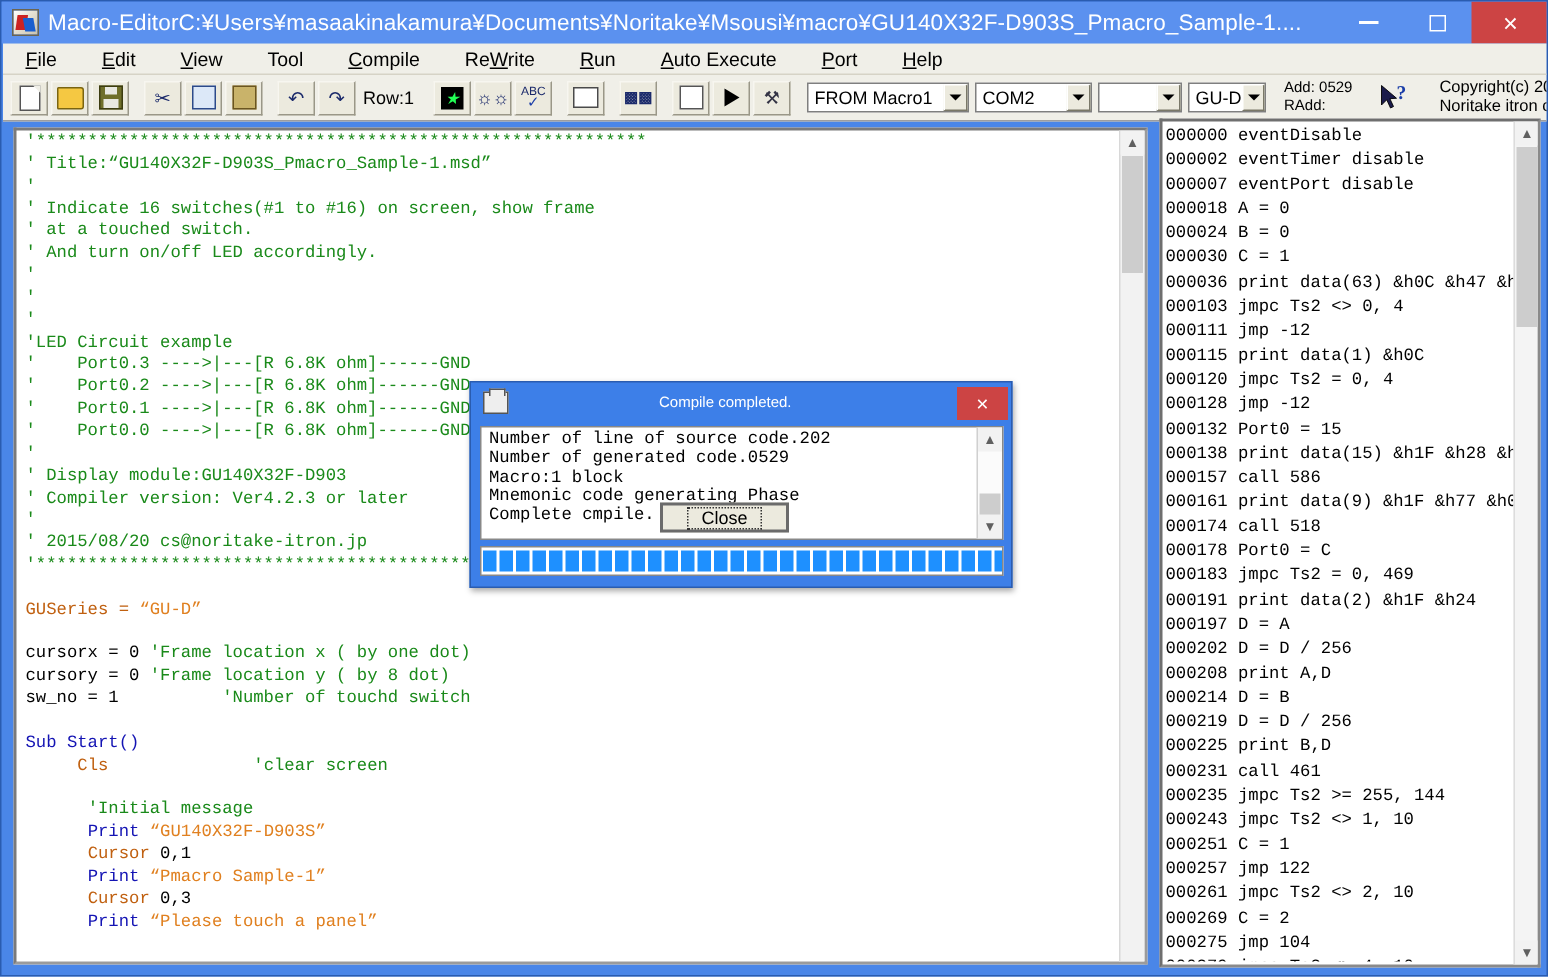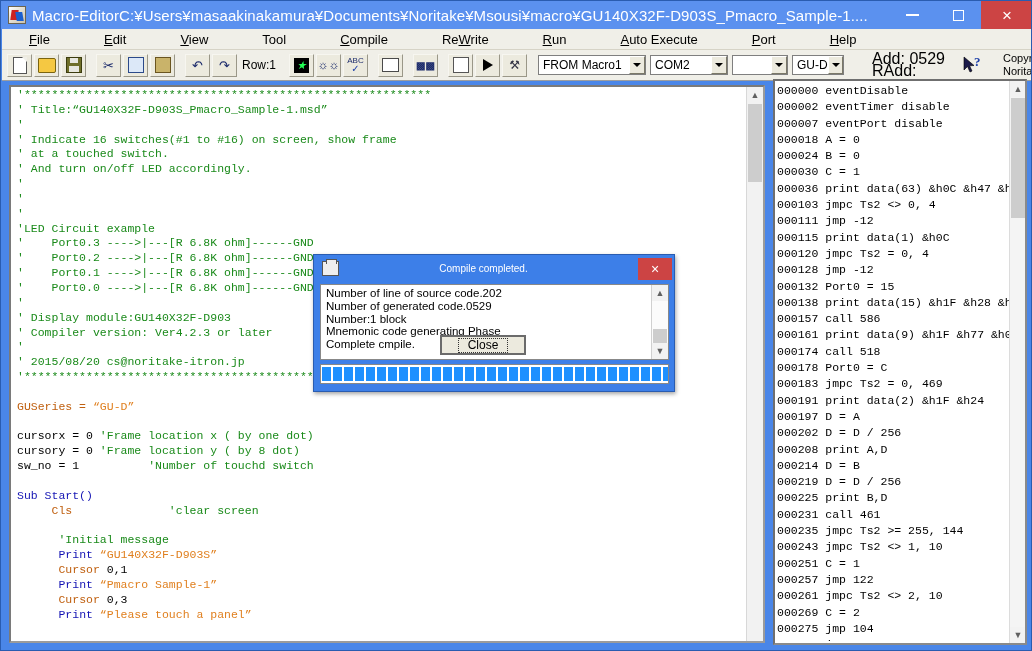--- a/index.html
+++ b/index.html
@@ -73,21 +73,21 @@
   .menubar {
     position: absolute; left: 1px; top: 28px;
     width: 1030px; height: 21px;
     background: #f0efe8;
     display: flex; align-items: center;
     border-bottom: 1px solid #d6d3c6;
     box-sizing: border-box;
   }
   .menu-item {
     font-size: 13px; color: #000;
-    padding: 2px 27px;
+    padding: 2px 15px;
     white-space: nowrap;
     cursor: default;
   }
   .menu-item u { text-decoration: underline; }
 
   
   .toolbar {
     position: absolute; left: 1px; top: 49px;
     width: 1030px; height: 31px;
     background: #f0efe8;
@@ -131,22 +131,22 @@
     box-sizing: border-box;
     display: flex; align-items: center; justify-content: center;
   }
   .arrow-dn {
     width: 0; height: 0;
     border-left: 4px solid transparent;
     border-right: 4px solid transparent;
     border-top: 4px solid #000;
   }
   .addr-block {
-    font-size: 16px; line-height: 12px; color: #000;
-    margin-left: 26px; white-space: nowrap; flex: 0 0 auto;
+    font-size: 10px; line-height: 12px; color: #000;
+    margin-left: 10px; white-space: nowrap; flex: 0 0 auto;
   }
   .copyright {
     font-size: 11px; line-height: 13px; color: #000;
     margin-left: 16px; text-align: left; white-space: nowrap; flex: 0 0 auto;
   }
   .help-btn {
     width: 28px; height: 24px; margin-left: 14px;
     display:flex; align-items:center; justify-content:center;
     flex: 0 0 auto; cursor: default;
   }
@@ -279,21 +279,21 @@
   .dlg-list {
     position: relative;
     width: 349px; height: 76px;
     background: #ffffff;
     border: 1px solid #888;
     box-sizing: border-box;
     overflow: hidden;
   }
   .dlg-list-text {
     position: absolute; left: 5px; top: 2px;
-    font-family: Liberation Sans, sans-serif;
+    font-family: Liberation Mono, monospace;
     font-size: 11.5px;
     line-height: 12.8px;
     white-space: pre;
     color: #000;
   }
   .dlg-list-scroll {
     position: absolute; right: 0; top: 0; width: 16px; bottom: 0;
     background: #fbfbfb; border-left: 1px solid #d0d0d0;
   }
   .dlg-list-thumb { position:absolute; left:1px; top:44px; width:14px; height:18px; background:#cdcdcd; }
@@ -480,21 +480,21 @@
   <div class="dialog">
     <div class="dlg-title">
       <div class="dlg-icon"></div>
       <div class="dlg-title-text">Compile completed.</div>
       <div class="dlg-close">
           <span>×</span>
         </div>
     </div>
     <div class="dlg-body">
       <div class="dlg-list">
-        <div class="dlg-list-text" id="dlg-msg"><div>Number of line of source code.202</div><div>Number of generated code.0529</div><div>Number:1 block</div><div>Mnemonic code generating Phase</div><div>Complete cmpile.</div></div>
+        <div class="dlg-list-text" id="dlg-msg"><div>Number of line of source code.202</div><div>Number of generated code.0529</div><div>Macro:1 block</div><div>Mnemonic code generating Phase</div><div>Complete cmpile.</div></div>
         <div class="dlg-list-scroll">
           <div class="sb-arrow">▲</div>
           <div class="dlg-list-thumb"></div>
           <div class="sb-arrow" style="position:absolute;bottom:0;left:0">▼</div>
         </div>
       </div>
       <div class="dlg-close-btn">
         <span>Close</span>
       </div>
       <div class="dlg-progress" id="dlg-progress">

